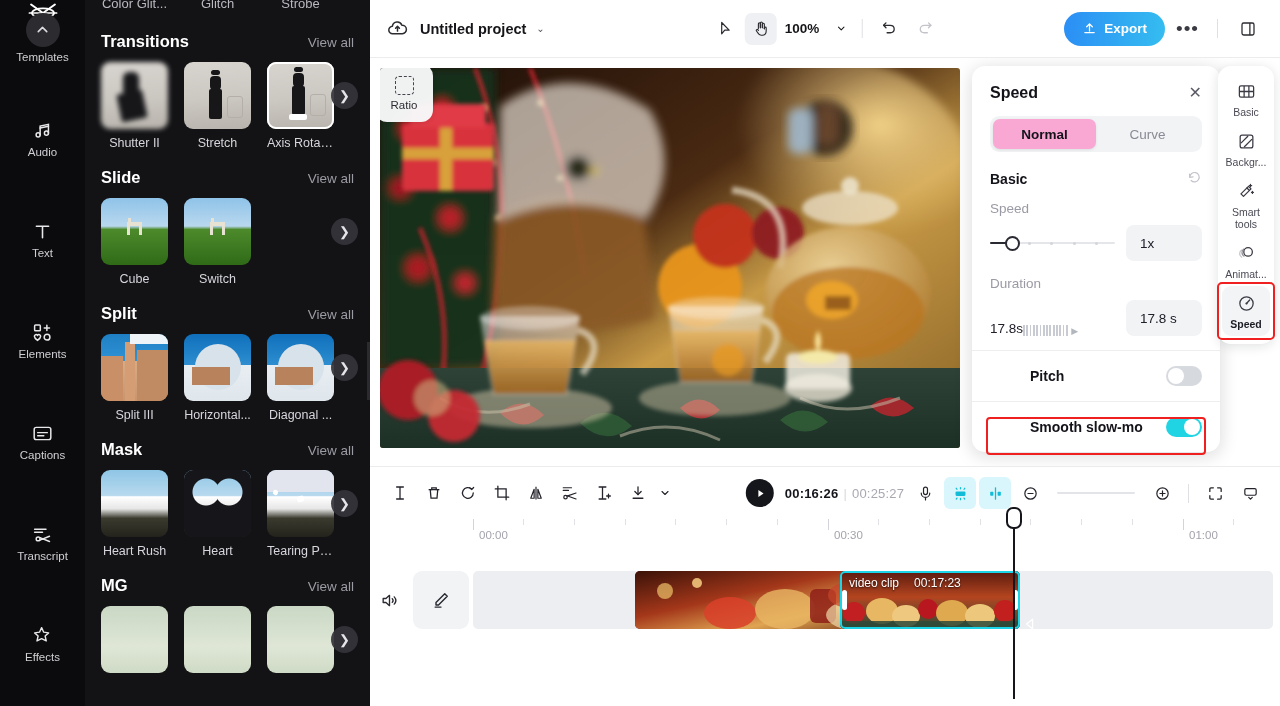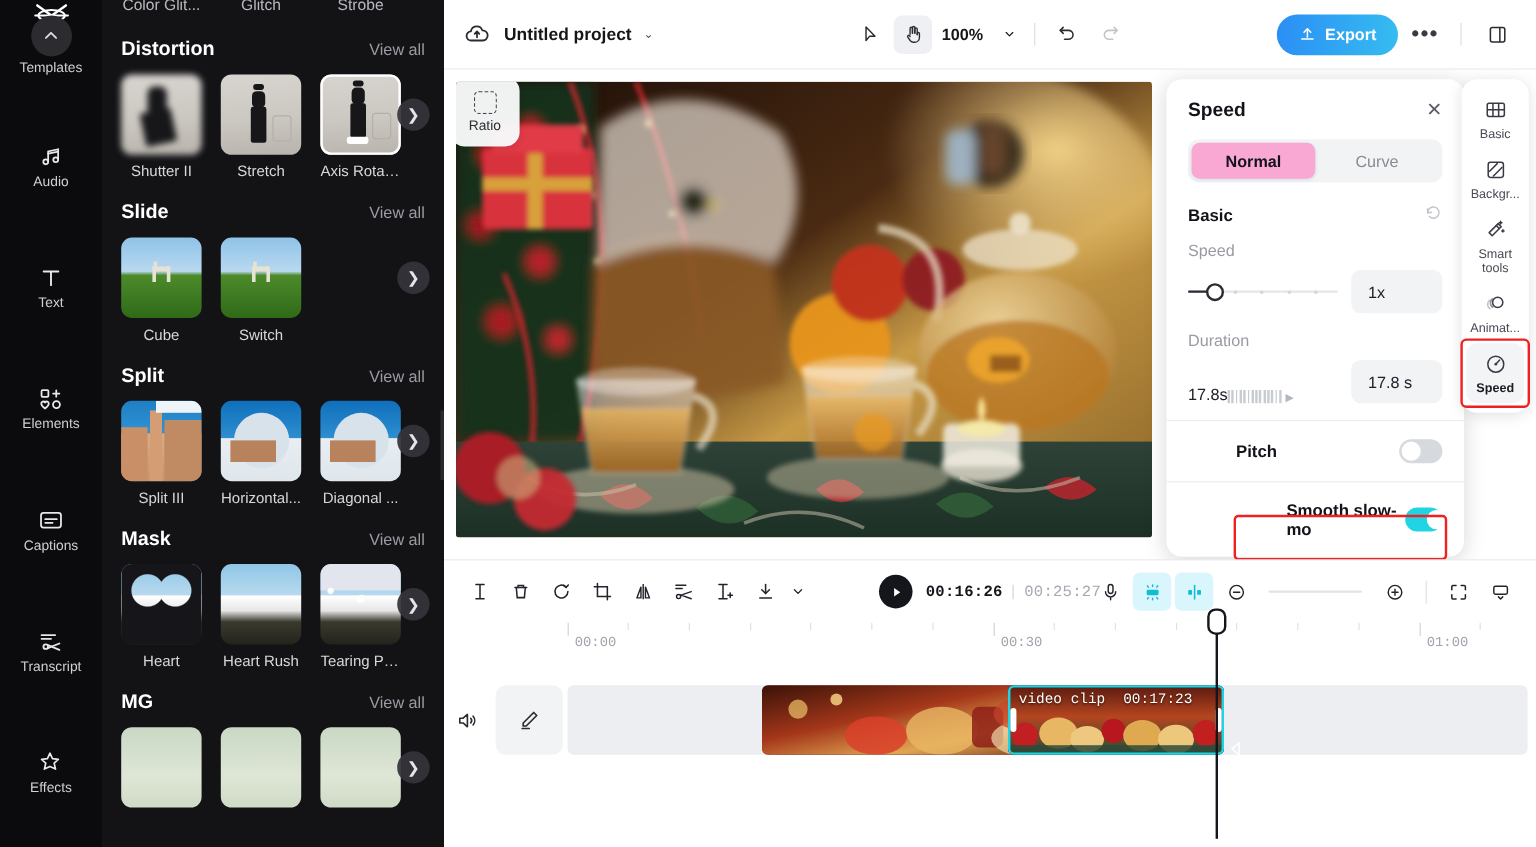--- a/index.html
+++ b/index.html
@@ -186,21 +186,21 @@
     align-items:center; gap:4px; cursor:pointer; position:relative; }
   .trit .ti { color:#3a3a44; display:flex; align-items:center; justify-content:center; height:21px; }
   .trit .tl2 { font-size:10.5px; color:#4a4a55; line-height:12px; text-align:center; max-width:48px;
     white-space:nowrap; overflow:hidden; text-overflow:ellipsis; }
   .trit .tl2.two { white-space:normal; }
   .trit.active { background:#f2f4f6; }
   .trit.active .tl2 { font-weight:bold; color:#1c1c24; }
   .trit .redring { position:absolute; inset:-4px -5px; border:2.2px solid #f02020; border-radius:5px; }
 
   
-  .timeline { height:240px; flex:none; border-top:1px solid #ececef; background:#fff; position:relative;font-family:Liberation Mono, monospace; }
+  .timeline { height:240px; flex:none; border-top:1px solid #ececef; background:#fff; position:relative; }
   .tl-tools { height:52px; display:flex; align-items:center; padding:0 14px; gap:2px; }
   .tool { width:32px; height:32px; display:flex; align-items:center; justify-content:center;
     color:#23232b; cursor:pointer; border-radius:6px; }
   .tool.cy { background:#d8f6fb; color:#12bcd6; }
   .tool.mini { width:18px; }
   .tl-center { display:flex; align-items:center; gap:11px; position:absolute; left:50%; transform:translateX(-50%); }
   .playbtn { width:28px; height:28px; border-radius:50%; background:#15151c; display:flex;
     align-items:center; justify-content:center; cursor:pointer; }
   .tcode { font-size:13px; font-weight:bold; color:#15151c; letter-spacing:.2px; }
   .tcode .tot { color:#a8a8b2; font-weight:normal; }
@@ -347,21 +347,21 @@
   <div class="panel">
 
     <div class="cut-row">
       <div class="cut-label">Color Glit...</div>
       <div class="cut-label">Glitch</div>
       <div class="cut-label">Strobe</div>
     </div>
 
     <div class="sec">
       <div class="sec-head">
-        <span class="sec-title">Distortion</span>
+        <span class="sec-title">Transitions</span>
         <span class="sec-all">View all</span>
       </div>
       <div class="grid">
         <div class="cell">
           <div class="thumb t-fashion blur">
             <div class="fig-body" style="left:22px;top:10px;width:16px;height:22px;border-radius:6px 6px 2px 2px;"></div>
             <div class="fig-body" style="left:18px;top:30px;width:26px;height:28px;transform:rotate(-12deg);"></div>
           </div>
           <div class="cap">Shutter II</div>
         </div>
@@ -449,30 +449,30 @@
       </div>
     </div>
 
     <div class="sec">
       <div class="sec-head">
         <span class="sec-title">Mask</span>
         <span class="sec-all">View all</span>
       </div>
       <div class="grid">
         <div class="cell">
+          <div class="thumb t-mtn"></div>
+          <div class="cap">Heart Rush</div>
+        </div>
+        <div class="cell">
           <div class="thumb t-mtn">
             <div style="position:absolute;inset:0;background:#15151a;
               -webkit-mask-image:radial-gradient(circle at 22px 22px,transparent 13px,#000 14px),radial-gradient(circle at 45px 22px,transparent 13px,#000 14px);
               -webkit-mask-composite:source-in;mask-composite:intersect;"></div>
           </div>
           <div class="cap">Heart</div>
-        </div>
-        <div class="cell">
-          <div class="thumb t-mtn"></div>
-          <div class="cap">Heart Rush</div>
         </div>
         <div class="cell">
           <div class="thumb t-mtn">
             <div style="position:absolute;left:0;top:0;right:0;height:22px;background:#e3e5ee;"></div>
             <div style="position:absolute;left:6px;top:20px;width:5px;height:5px;background:#fff;border-radius:2px;transform:rotate(25deg);"></div>
             <div style="position:absolute;left:30px;top:26px;width:7px;height:6px;background:#fff;border-radius:2px;transform:rotate(-15deg);"></div>
           </div>
           <div class="cap">Tearing Pa...</div>
         </div>
         <div class="nextbtn">❯</div>
@@ -764,21 +764,21 @@
           <div class="valbox">17.8 s</div>
         </div>
         <div class="hr"></div>
         <div class="togrow">
           <span class="tl">Pitch</span>
           <span class="tog">
               <i></i>
             </span>
         </div>
         <div class="hr"></div>
-        <div class="togrow" style="position:relative;margin-left:42px;">
+        <div class="togrow" style="position:relative;">
           <span class="tl">Smooth slow-mo</span>
           <span class="tog on">
               <i></i>
             </span>
           <span class="redbox"></span>
         </div>
       </div>
 
       <div class="toolrail">
         <div class="trit">

